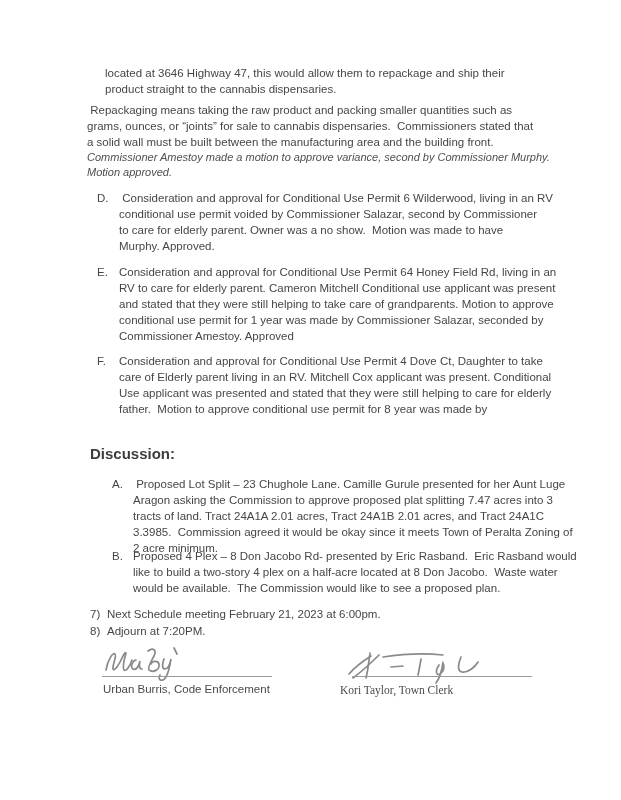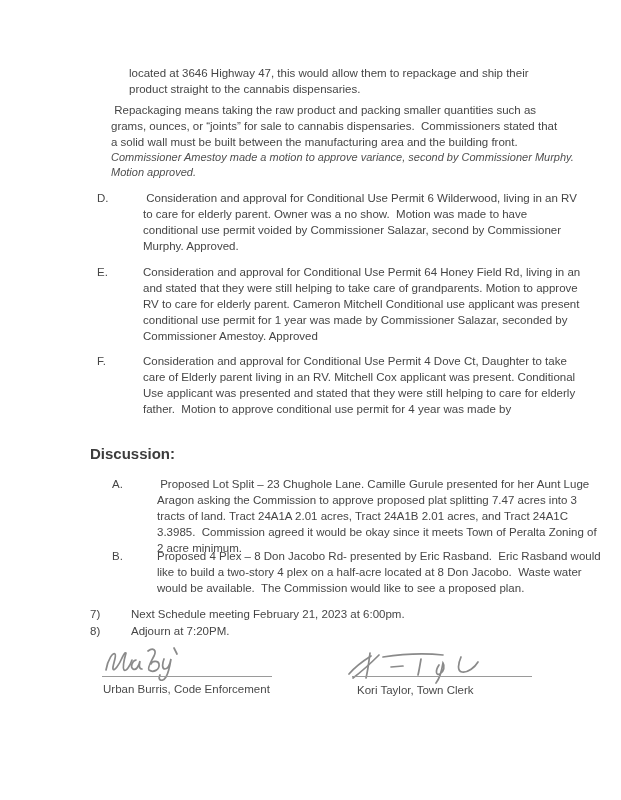--- a/index.html
+++ b/index.html
@@ -10,21 +10,20 @@
     overflow:hidden;
     font-family:"Liberation Sans", sans-serif;
     color:#454545;
   }
   .block{position:absolute;}
   .line{
     font-size:11.5px;
     line-height:16px;
     white-space:pre;
     color:#464646;
-    margin-left:24px;
   }
   .line.small{
     font-size:11px;
     line-height:15px;
     color:#4f4f4f;
     font-style:italic;
   }
   .list-item{display:flex;}
   .marker{
     font-size:11.5px;
@@ -73,44 +72,44 @@
   <div class="line">grams, ounces, or “joints” for sale to cannabis dispensaries.  Commissioners stated that</div>
   <div class="line">a solid wall must be built between the manufacturing area and the building front.</div>
   <div class="line small">Commissioner Amestoy made a motion to approve variance, second by Commissioner Murphy.</div>
   <div class="line small">Motion approved.</div>
 </div>
 
 <div class="block list-item" style="left:97px;top:190px;">
   <div class="marker def">D.</div>
   <div>
     <div class="line"> Consideration and approval for Conditional Use Permit 6 Wilderwood, living in an RV</div>
+    <div class="line">conditional use permit voided by Commissioner Salazar, second by Commissioner</div>
     <div class="line">to care for elderly parent. Owner was a no show.  Motion was made to have</div>
-    <div class="line">conditional use permit voided by Commissioner Salazar, second by Commissioner</div>
     <div class="line">Murphy. Approved.</div>
   </div>
 </div>
 
 <div class="block list-item" style="left:97px;top:264px;">
   <div class="marker def">E.</div>
   <div>
     <div class="line">Consideration and approval for Conditional Use Permit 64 Honey Field Rd, living in an</div>
+    <div class="line">RV to care for elderly parent. Cameron Mitchell Conditional use applicant was present</div>
     <div class="line">and stated that they were still helping to take care of grandparents. Motion to approve</div>
-    <div class="line">RV to care for elderly parent. Cameron Mitchell Conditional use applicant was present</div>
     <div class="line">conditional use permit for 1 year was made by Commissioner Salazar, seconded by</div>
     <div class="line">Commissioner Amestoy. Approved</div>
   </div>
 </div>
 
 <div class="block list-item" style="left:97px;top:353px;">
   <div class="marker def">F.</div>
   <div>
     <div class="line">Consideration and approval for Conditional Use Permit 4 Dove Ct, Daughter to take</div>
     <div class="line">care of Elderly parent living in an RV. Mitchell Cox applicant was present. Conditional</div>
     <div class="line">Use applicant was presented and stated that they were still helping to care for elderly</div>
-    <div class="line">father.  Motion to approve conditional use permit for 4 year was made by</div>
+    <div class="line">father.  Motion to approve conditional use permit for 8 year was made by</div>
   </div>
 </div>
 
 <div class="block heading" style="left:90px;top:446px;">Discussion:</div>
 
 <div class="block list-item" style="left:112px;top:476px;">
   <div class="marker ab">A.</div>
   <div>
     <div class="line"> Proposed Lot Split – 23 Chughole Lane. Camille Gurule presented for her Aunt Luge</div>
     <div class="line">Aragon asking the Commission to approve proposed plat splitting 7.47 acres into 3</div>
@@ -152,13 +151,13 @@
   <path d="M4,26 C10,19 18,13 26,8"></path>
   <path d="M25,5 C24,13 23,22 21,30"></path>
   <path d="M8,30 C16,24 26,15 34,7"></path>
   <path d="M38,9 C58,6 78,5 98,7"></path>
   <path d="M46,19 L58,18"></path>
   <path d="M76,11 C75,17 74,23 73,27"></path>
   <path d="M94,17 C90,23 91,28 95,26 C99,24 100,18 98,15 C97,21 95,30 91,35"></path>
   <path d="M116,9 C113,16 112,23 117,24 C123,25 130,19 133,14"></path>
 </svg>
 <div class="sig-line" style="left:352px;top:676px;width:180px;"></div>
-<div class="sig-label" style="left:357px;top:684px;">Kori Taylor, Town Clerk</div>
+<div class="sig-label" style="left:340px;top:684px;font-family:Liberation Serif, serif;">Kori Taylor, Town Clerk</div>
 
 </body></html>

